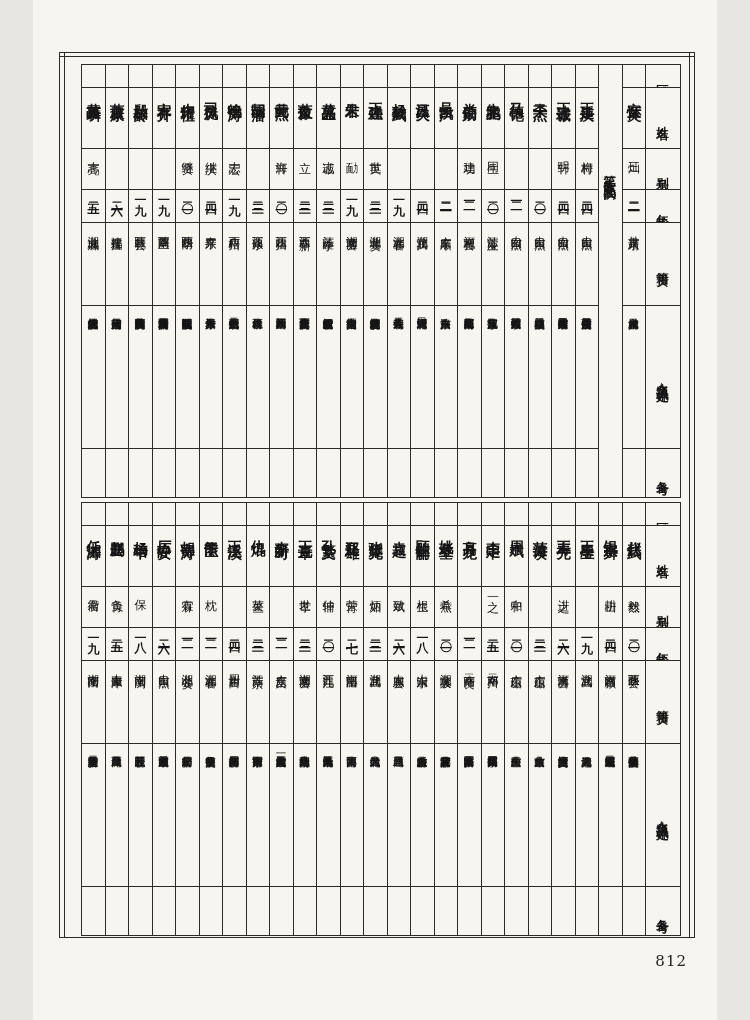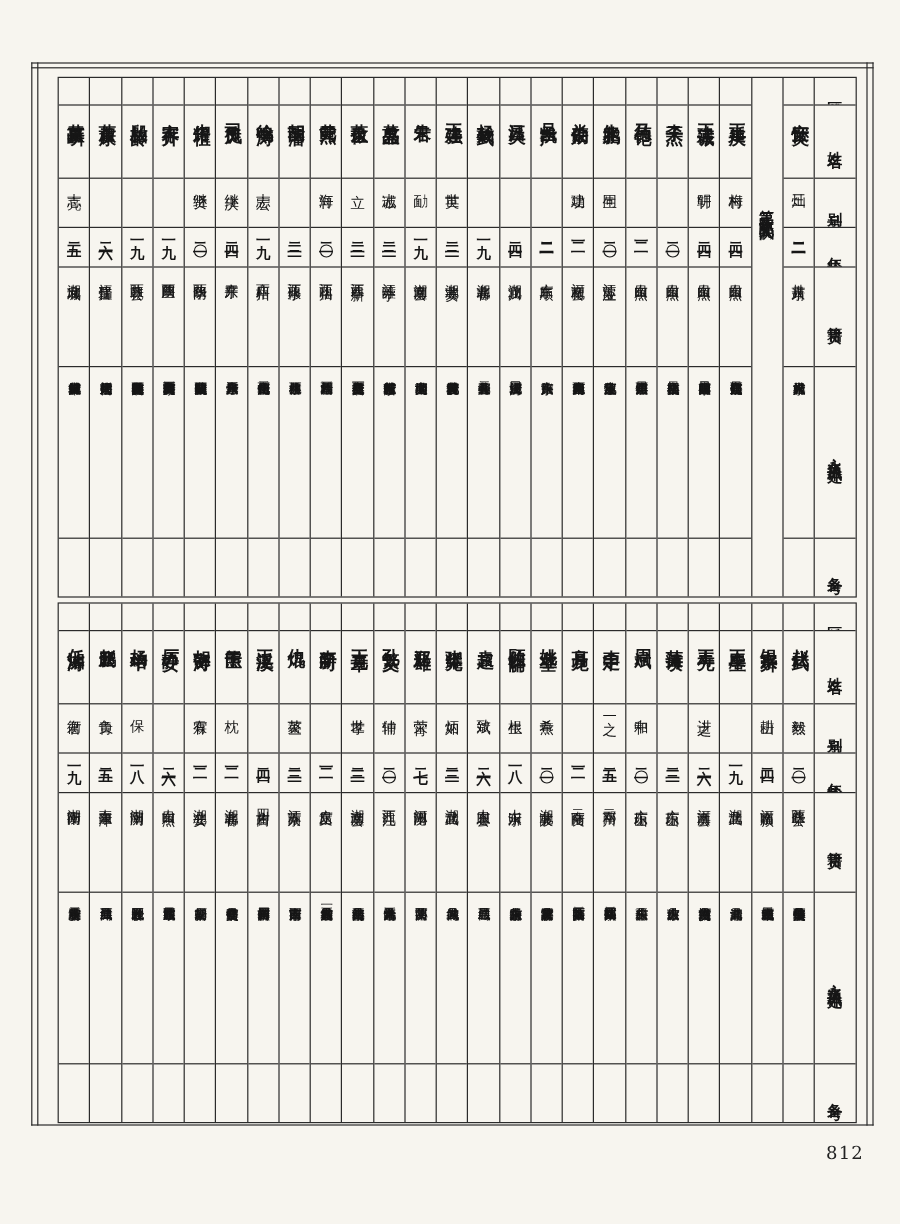--- a/index.html
+++ b/index.html
@@ -1,18 +1,18 @@
 <!DOCTYPE html>
 <html><head>
 <meta charset="utf-8">
 <style>
   html,body{margin:0;padding:0;background:#e8e6e0;}
   .page{
     position:relative;
-    width:750px;height:1020px;
+    width:684px;height:1020px;
     margin:0 auto;
     background:#f7f5ef;
     font-family:"DejaVu Sans", sans-serif;
     color:#161616;
     overflow:hidden;
   }
   .hline,.vline{position:absolute;background:#2b2b2b;}
   
   .f-top1{left:26px;right:22px;top:52px;height:1px;}
   .f-top2{left:26px;right:22px;top:56px;height:1px;}

